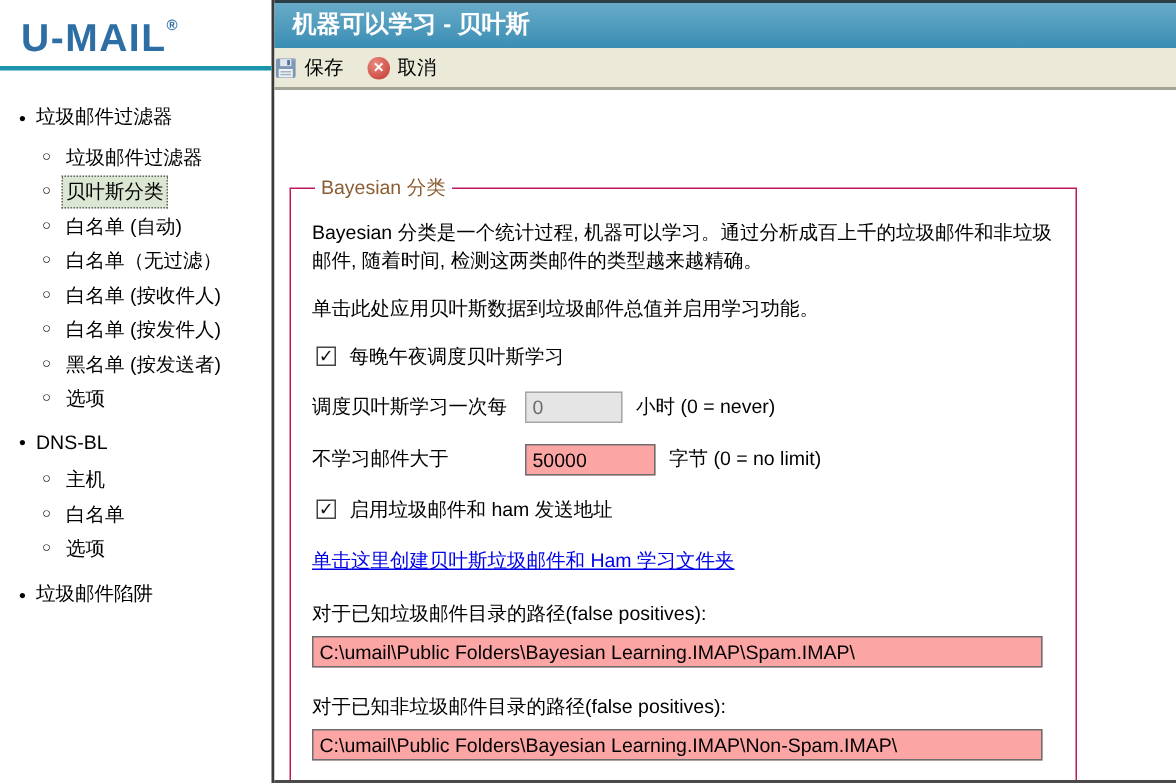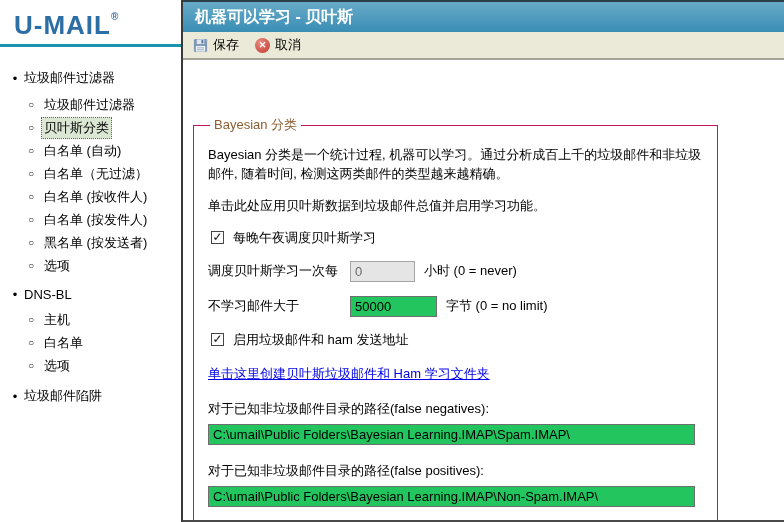--- a/index.html
+++ b/index.html
@@ -56,21 +56,20 @@
     font-size: 16px;
     line-height: 29px;
     padding-left: 12px;
   }
   .toolbar {
     height: 28px;
     background: var(--toolbar_bg, #ebe9d8);
     border-bottom: 2px solid #a5a296;
     display: flex;
     align-items: center;
-    padding-left: 10px;
     gap: 16px;
   }
   .tool-btn { display: inline-flex; align-items: center; gap: 5px; cursor: pointer; }
   .floppy { width: 15px; height: 15px; display: inline-block; }
   .cancel-ic {
     width: 15px; height: 15px; border-radius: 50%;
     background: radial-gradient(circle at 35% 30%, #e98a80, var(--cancel_red, #c3372c));
     color: #fff; font-size: 9px; font-weight: bold;
     display: inline-flex; align-items: center; justify-content: center;
     line-height: 1;
@@ -99,21 +98,21 @@
   }
   .cbx .check { display: none; font-size: 12px; line-height: 1; margin: -2px 0 0 0; color: #111; }
   .cbx.checked .check { display: block; }
   .note { margin-top: 13px; }
   .inline-row { margin-top: 14px; display: flex; align-items: center; }
   .inline-row .lab { width: 142px; min-width: 142px; }
   input[type="text"] {
     font-family: "Liberation Sans", sans-serif;
     font-size: 13px;
     border: 1px solid #6e6e6e;
-    background: #22c55e;
+    background: #fca5a5;
     height: 21px;
     padding: 1px 4px;
   }
   input.small { width: 65px; }
   input.mid { width: 87px; }
   input.dis { background: #e5e5e5; border-color: #a6a6a6; color: #6a6a6a; }
   .suffix { margin-left: 9px; }
   a.create-link { color: var(--link, #0000e8); text-decoration: underline; display: inline-block; margin-top: 16px; cursor: pointer; }
   .path-label { margin-top: 17px; }
   input.path { width: 487px; margin-top: 6px; }
@@ -250,21 +249,21 @@
 
         <div class="cb-row">
           <span class="cbx checked">
               <span class="check">✓</span>
             </span>
           <span>启用垃圾邮件和 ham 发送地址</span>
         </div>
 
         <a class="create-link">单击这里创建贝叶斯垃圾邮件和 Ham 学习文件夹</a>
 
-        <div class="path-label">对于已知非垃圾邮件目录的路径(false negatives):</div>
+        <div class="path-label">对于已知垃圾邮件目录的路径(false positives):</div>
         <input type="text" class="path" value="C:\umail\Public Folders\Bayesian Learning.IMAP\Spam.IMAP\" style="">
 
         <div class="path-label">对于已知非垃圾邮件目录的路径(false positives):</div>
         <input type="text" class="path" value="C:\umail\Public Folders\Bayesian Learning.IMAP\Non-Spam.IMAP\" style="">
 
         <div class="important">重要: 处理后邮件从这些文件夹中移除。</div>
       </fieldset>
     </div>
   </div>
 </div>

